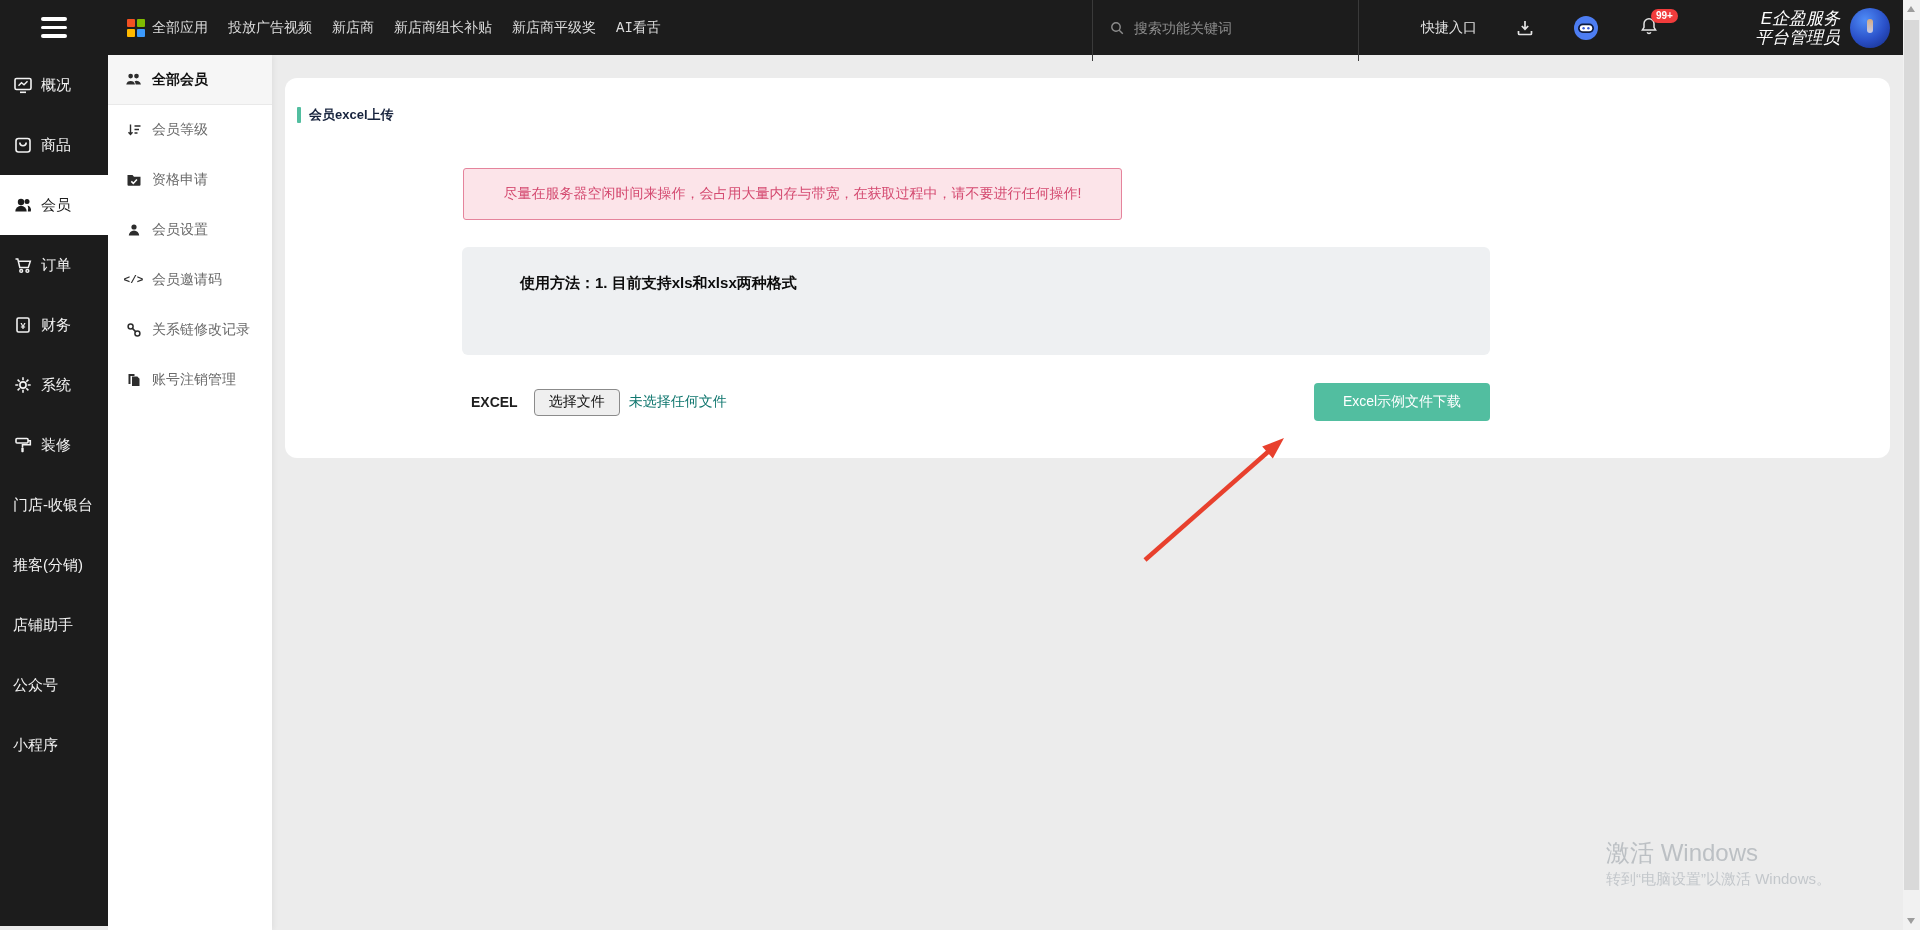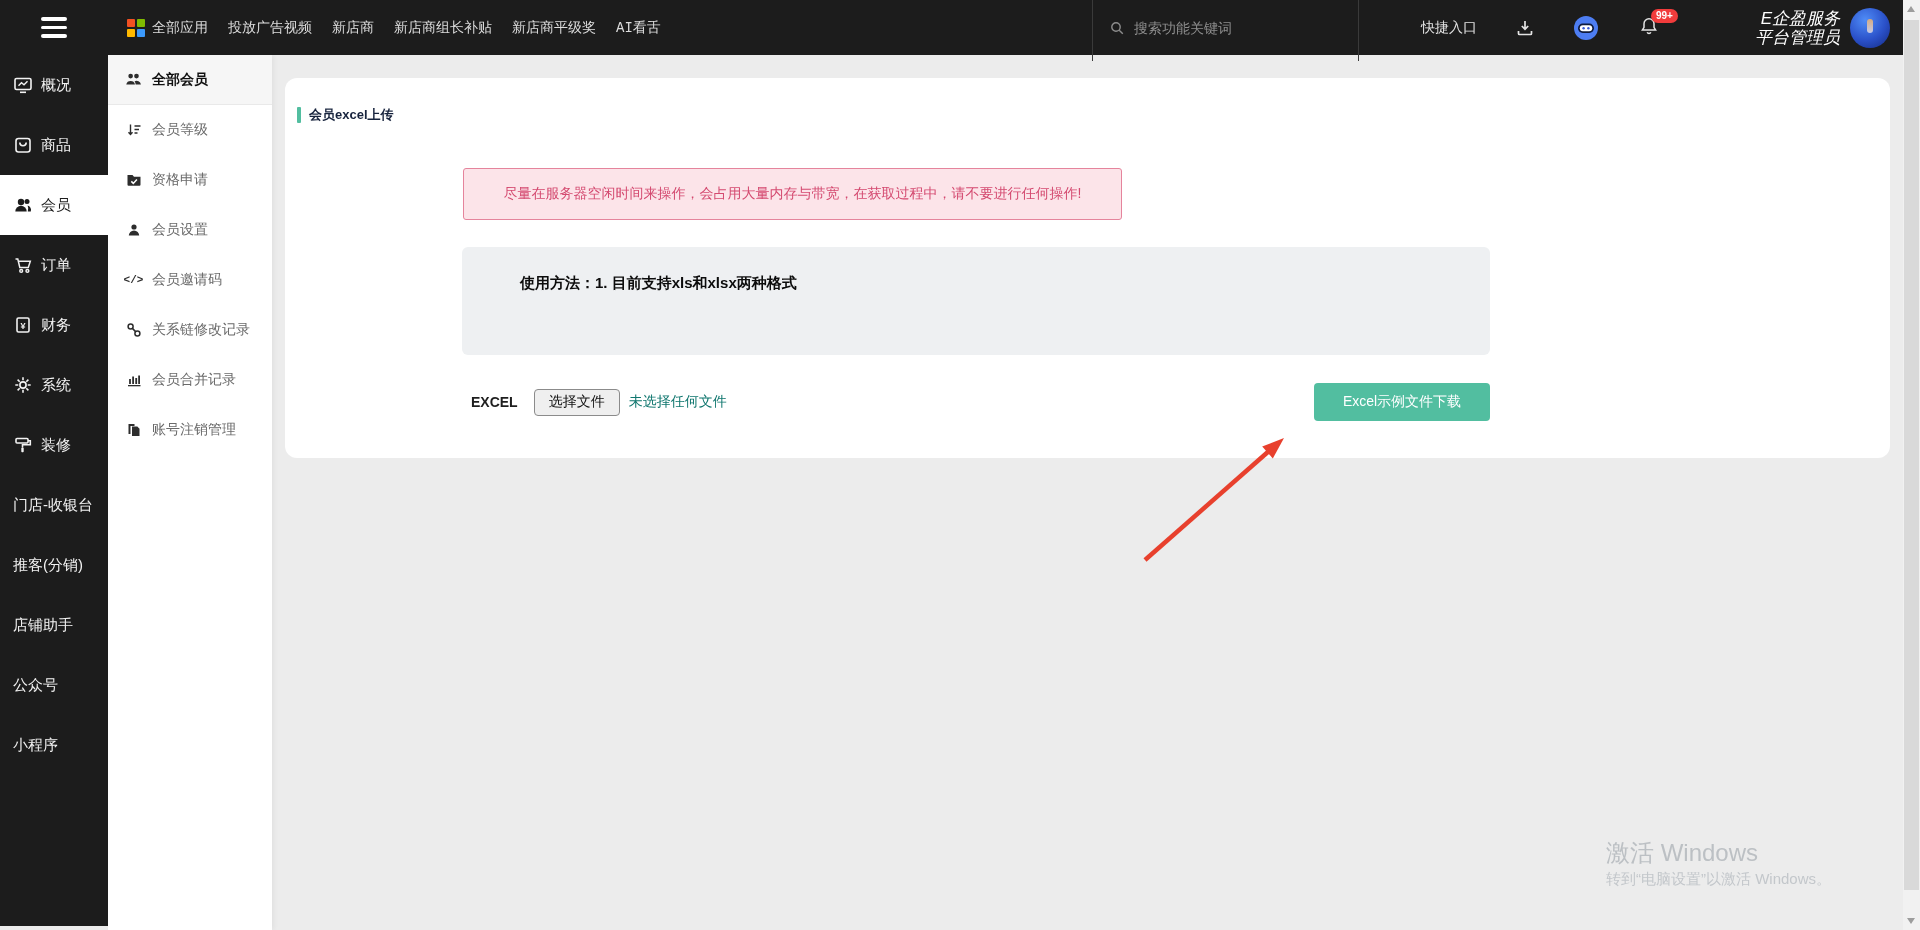--- a/index.html
+++ b/index.html
@@ -283,32 +283,20 @@
         <circle cx="4.6" cy="4.6" r="2.5"></circle>
           <circle cx="11.4" cy="11.4" r="2.5"></circle>
           <path d="M6.4 6.4 l3.2 3.2"></path>
       </svg>
       </span>
     <span class="sm-label">关系链修改记录</span>
   </div>
   <div class="sm-item">
     <span class="sm-icon">
       <svg width="16" height="16" viewBox="0 0 16 16" fill="currentColor">
-        <rect x="3.1" y="7" width="1.8" height="5"></rect>
-          <rect x="6.2" y="4.5" width="1.8" height="7.5"></rect>
-        <rect x="9.3" y="6" width="1.8" height="6"></rect>
-          <rect x="12.2" y="3.5" width="1.8" height="8.5"></rect>
-        <rect x="2" y="13" width="12.5" height="1.3"></rect>
-      </svg>
-      </span>
-    <span class="sm-label">会员合并记录</span>
-  </div>
-  <div class="sm-item">
-    <span class="sm-icon">
-      <svg width="16" height="16" viewBox="0 0 16 16" fill="currentColor">
         <path d="M2.5 2 h6 v2 h-4 v8 h-2 z"></path>
           <path d="M6 4.5 h5.3 l2.2 2.2 v7.3 h-7.5 z"></path>
       </svg>
       </span>
     <span class="sm-label">账号注销管理</span>
   </div>
 </div>
 
 <div class="content">
   <div class="card">

